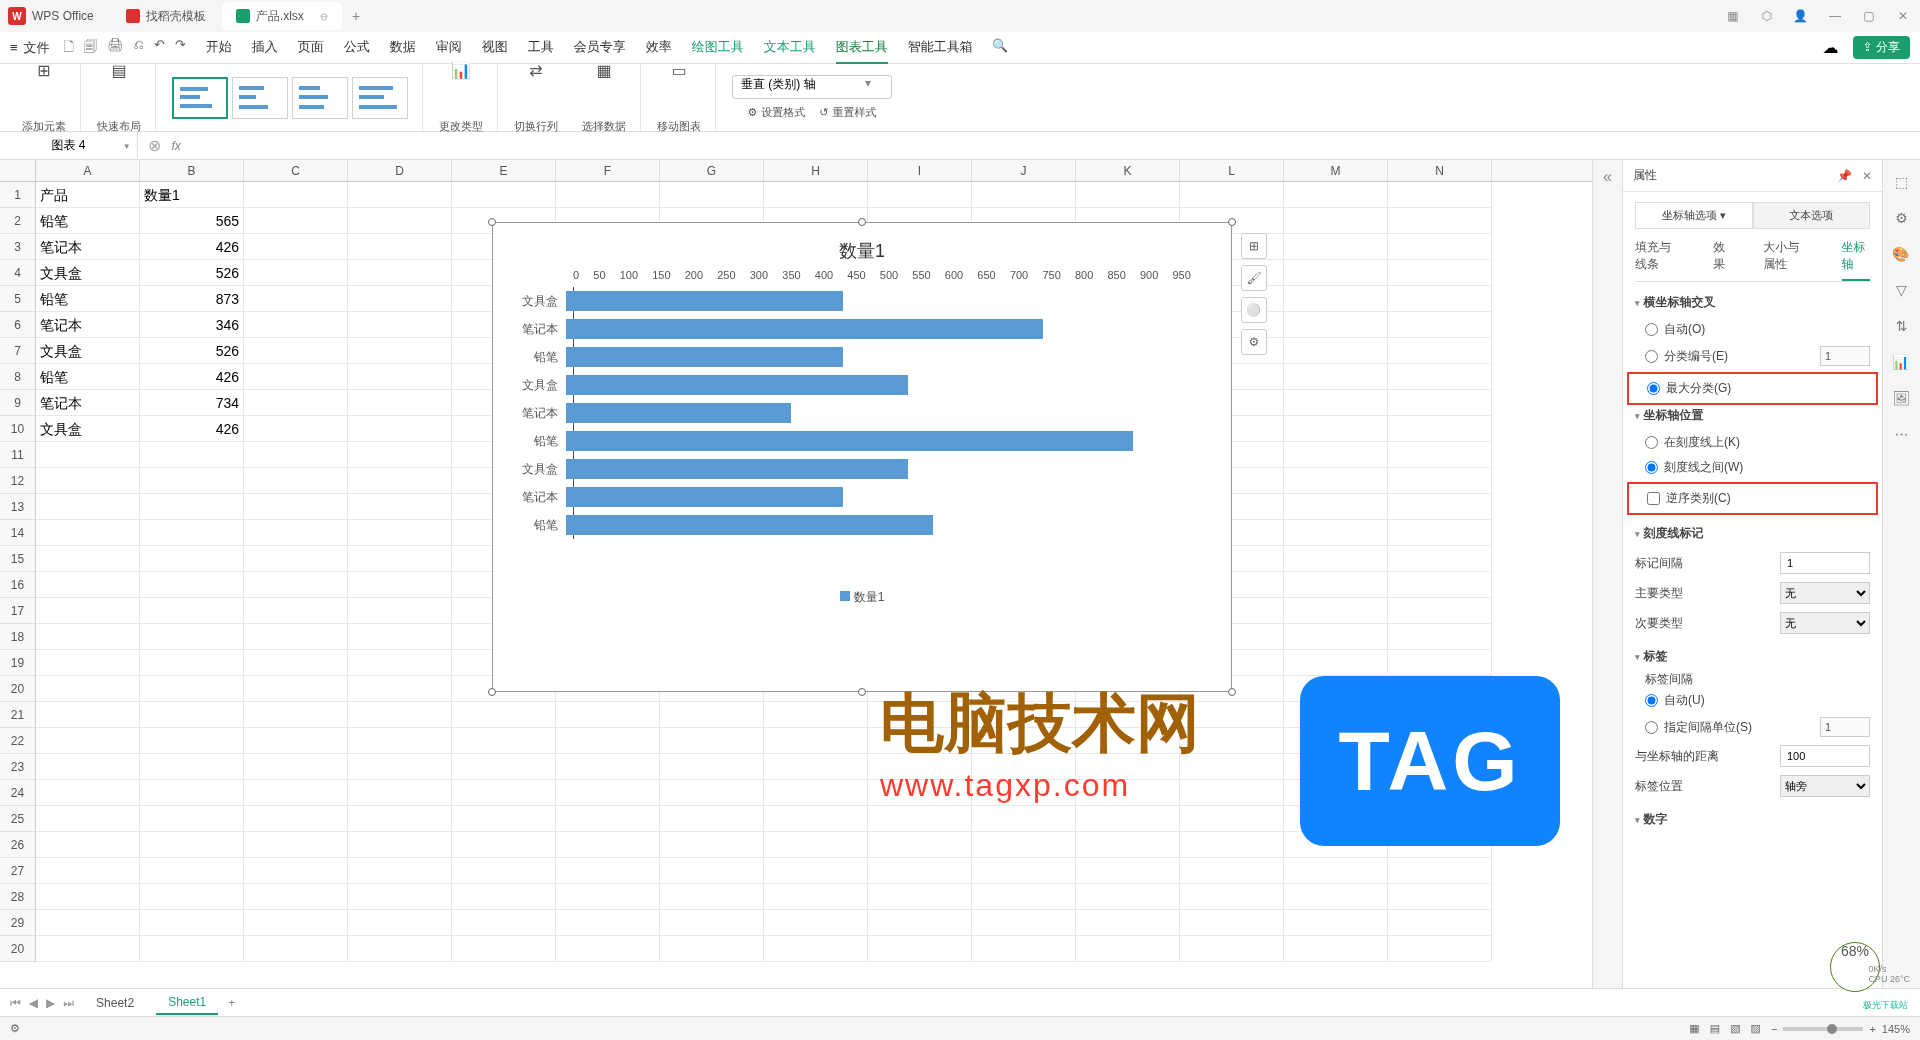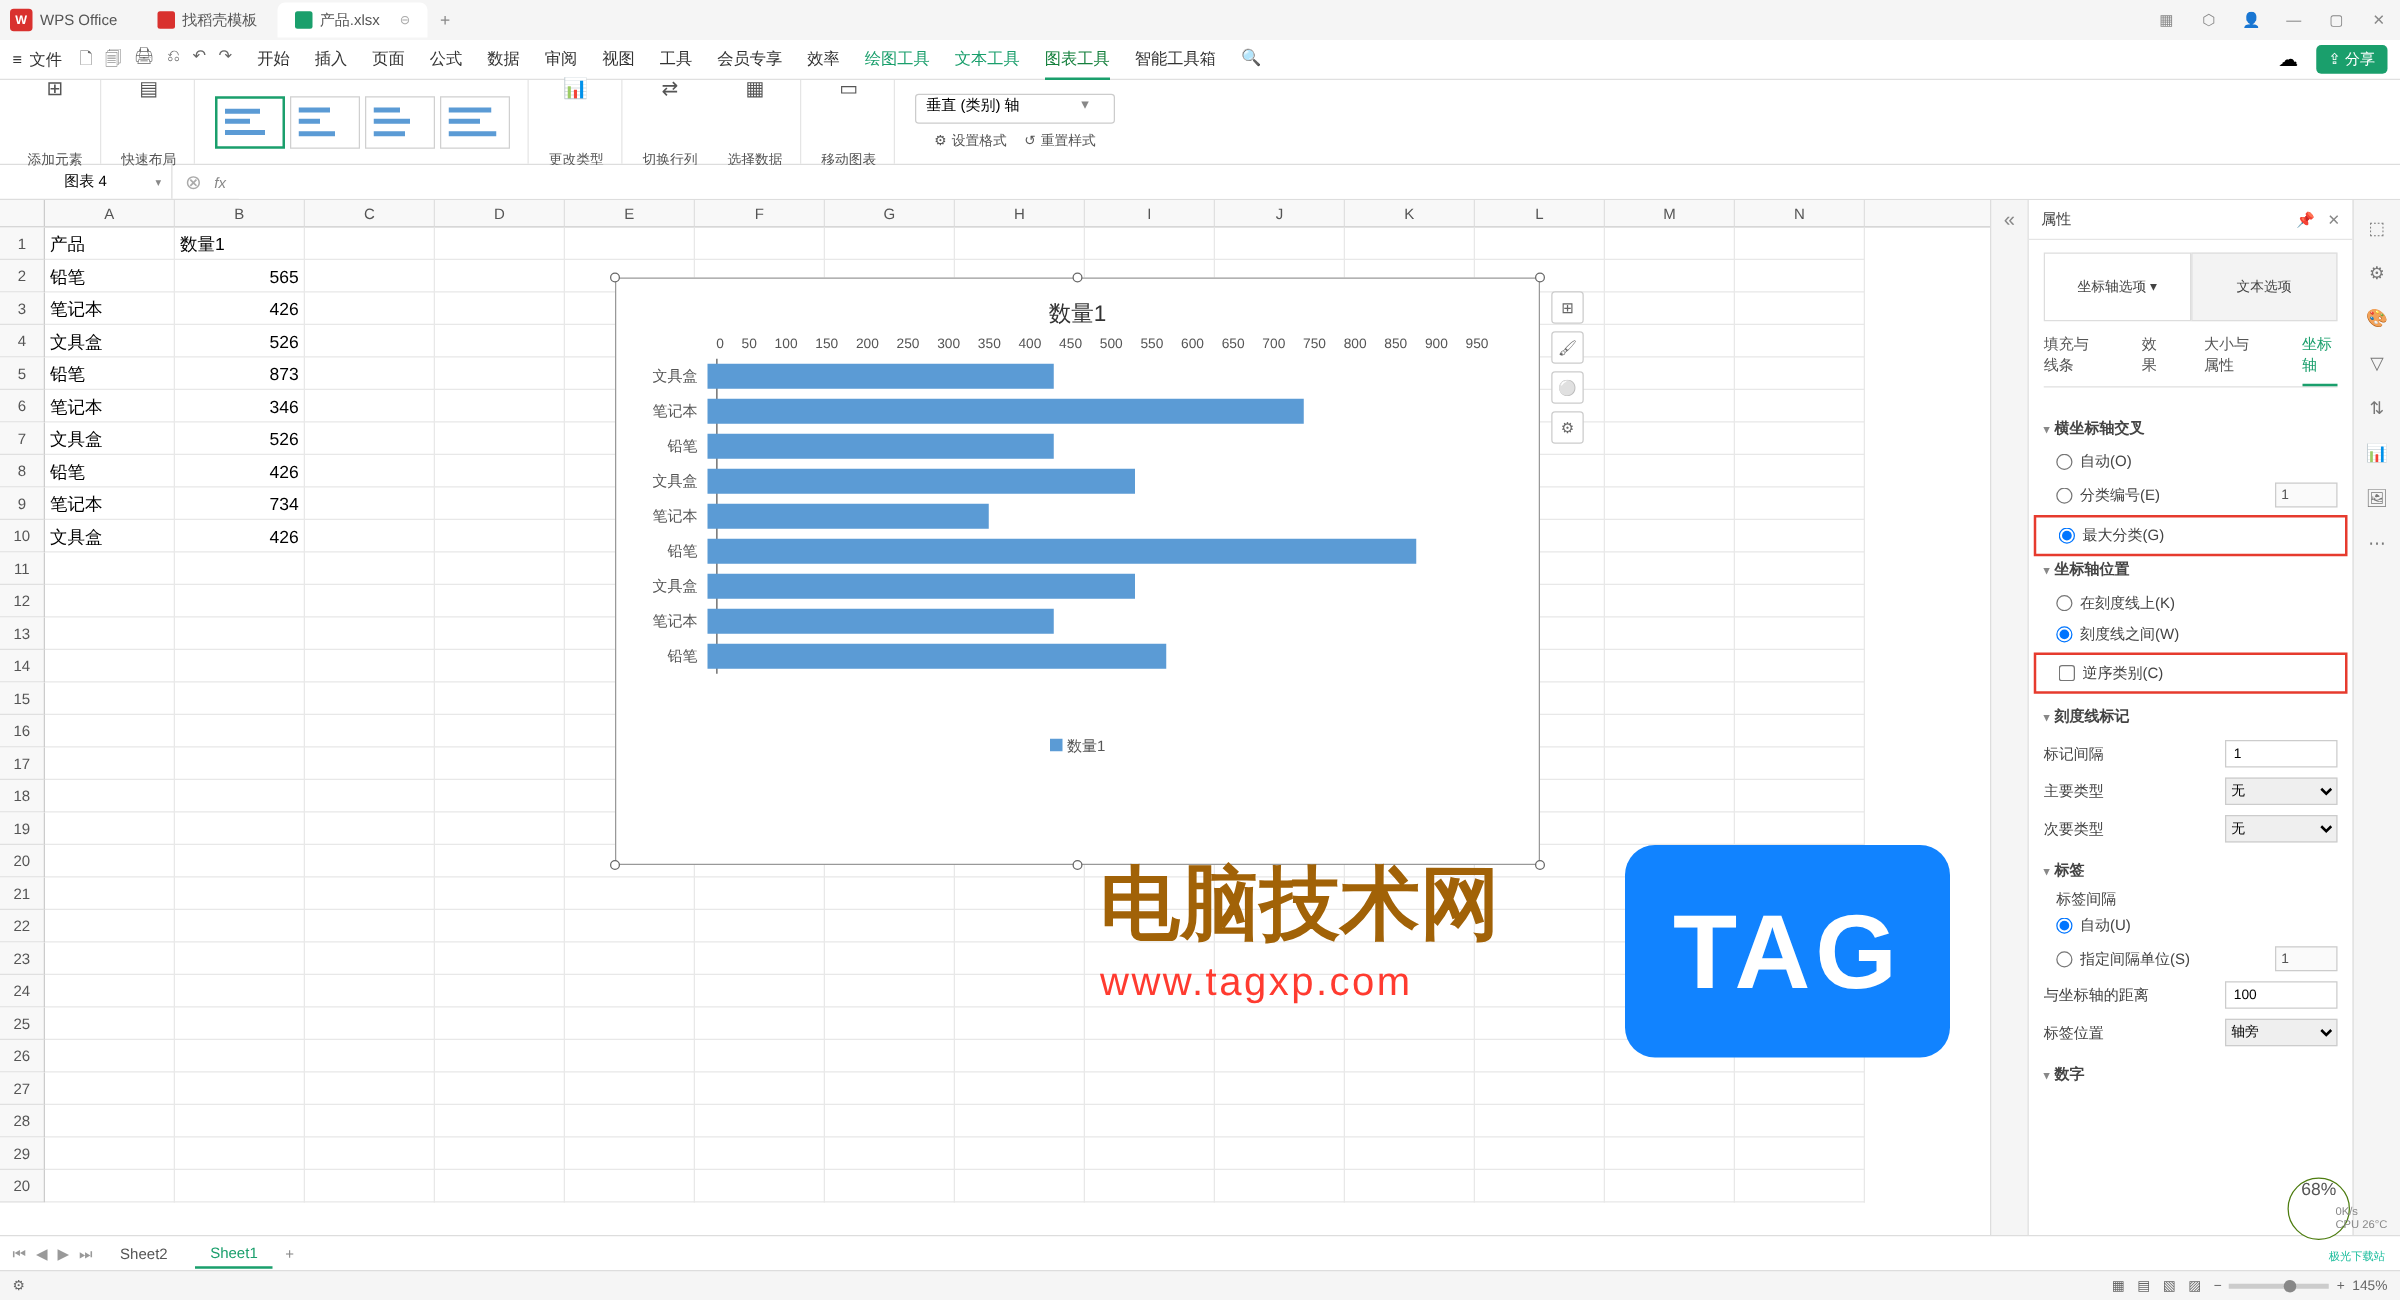--- a/index.html
+++ b/index.html
@@ -80,23 +80,23 @@
 .watermark { position: absolute; left: 880px; top: 520px; pointer-events: none; }
 .wm-text { font-size: 64px; font-weight: bold; color: #a16207; }
 .wm-url { font-size: 32px; color: #ff3b30; letter-spacing: 2px; }
 .wm-tag { position: absolute; left: 420px; top: -4px; width: 260px; height: 170px; background: #1183ff; border-radius: 24px; display: flex; align-items: center; justify-content: center; color: #fff; font-size: 84px; font-weight: bold; letter-spacing: 4px; }
 
 
 .props-panel { width: 260px; background: #fff; border-left: 1px solid #ddd; display: flex; flex-direction: column; font-size: 12px; color: #444; }
 .props-header { height: 32px; display: flex; align-items: center; padding: 0 10px; border-bottom: 1px solid #e5e5e5; justify-content: space-between; }
 .props-body { padding: 10px 12px; overflow-y: auto; flex: 1; }
 .tab-switch { display: flex; margin-bottom: 10px; }
-.tab-switch-item { flex: 1; text-align: center; padding: 19px; background: #f3f3f3; border: 1px solid #ddd; font-size: 11px; }
+.tab-switch-item { flex: 1; text-align: center; padding: 5px; background: #f3f3f3; border: 1px solid #ddd; font-size: 11px; }
 .tab-switch-item.active { background: #fff; }
-.sub-tabs { display: flex; gap: 31px; border-bottom: 1px solid #e0e0e0; margin-bottom: 24px; font-size: 12px; }
+.sub-tabs { display: flex; gap: 31px; border-bottom: 1px solid #e0e0e0; margin-bottom: 12px; font-size: 12px; }
 .sub-tab { padding-bottom: 6px; color: #555; }
 .sub-tab.active { color: #1a9f6c; border-bottom: 2px solid #1a9f6c; }
 .section-title { font-weight: bold; margin: 10px 0 6px; display: flex; align-items: center; gap: 4px; }
 .section-title::before { content: "▾"; font-size: 9px; color: #888; }
 .radio-row { display: flex; align-items: center; gap: 6px; padding: 4px 0 4px 10px; }
 .radio-row input[type=radio], .radio-row input[type=checkbox] { margin: 0; }
 .hl-box { border: 2px solid #e63b2e; padding: 2px 8px; margin: 2px -8px; }
 .prop-row { display: flex; justify-content: space-between; align-items: center; padding: 4px 0; }
 .prop-input { width: 90px; height: 22px; border: 1px solid #ccc; padding: 0 6px; font-size: 11px; }
 .prop-select { width: 90px; height: 22px; border: 1px solid #ccc; font-size: 11px; }

